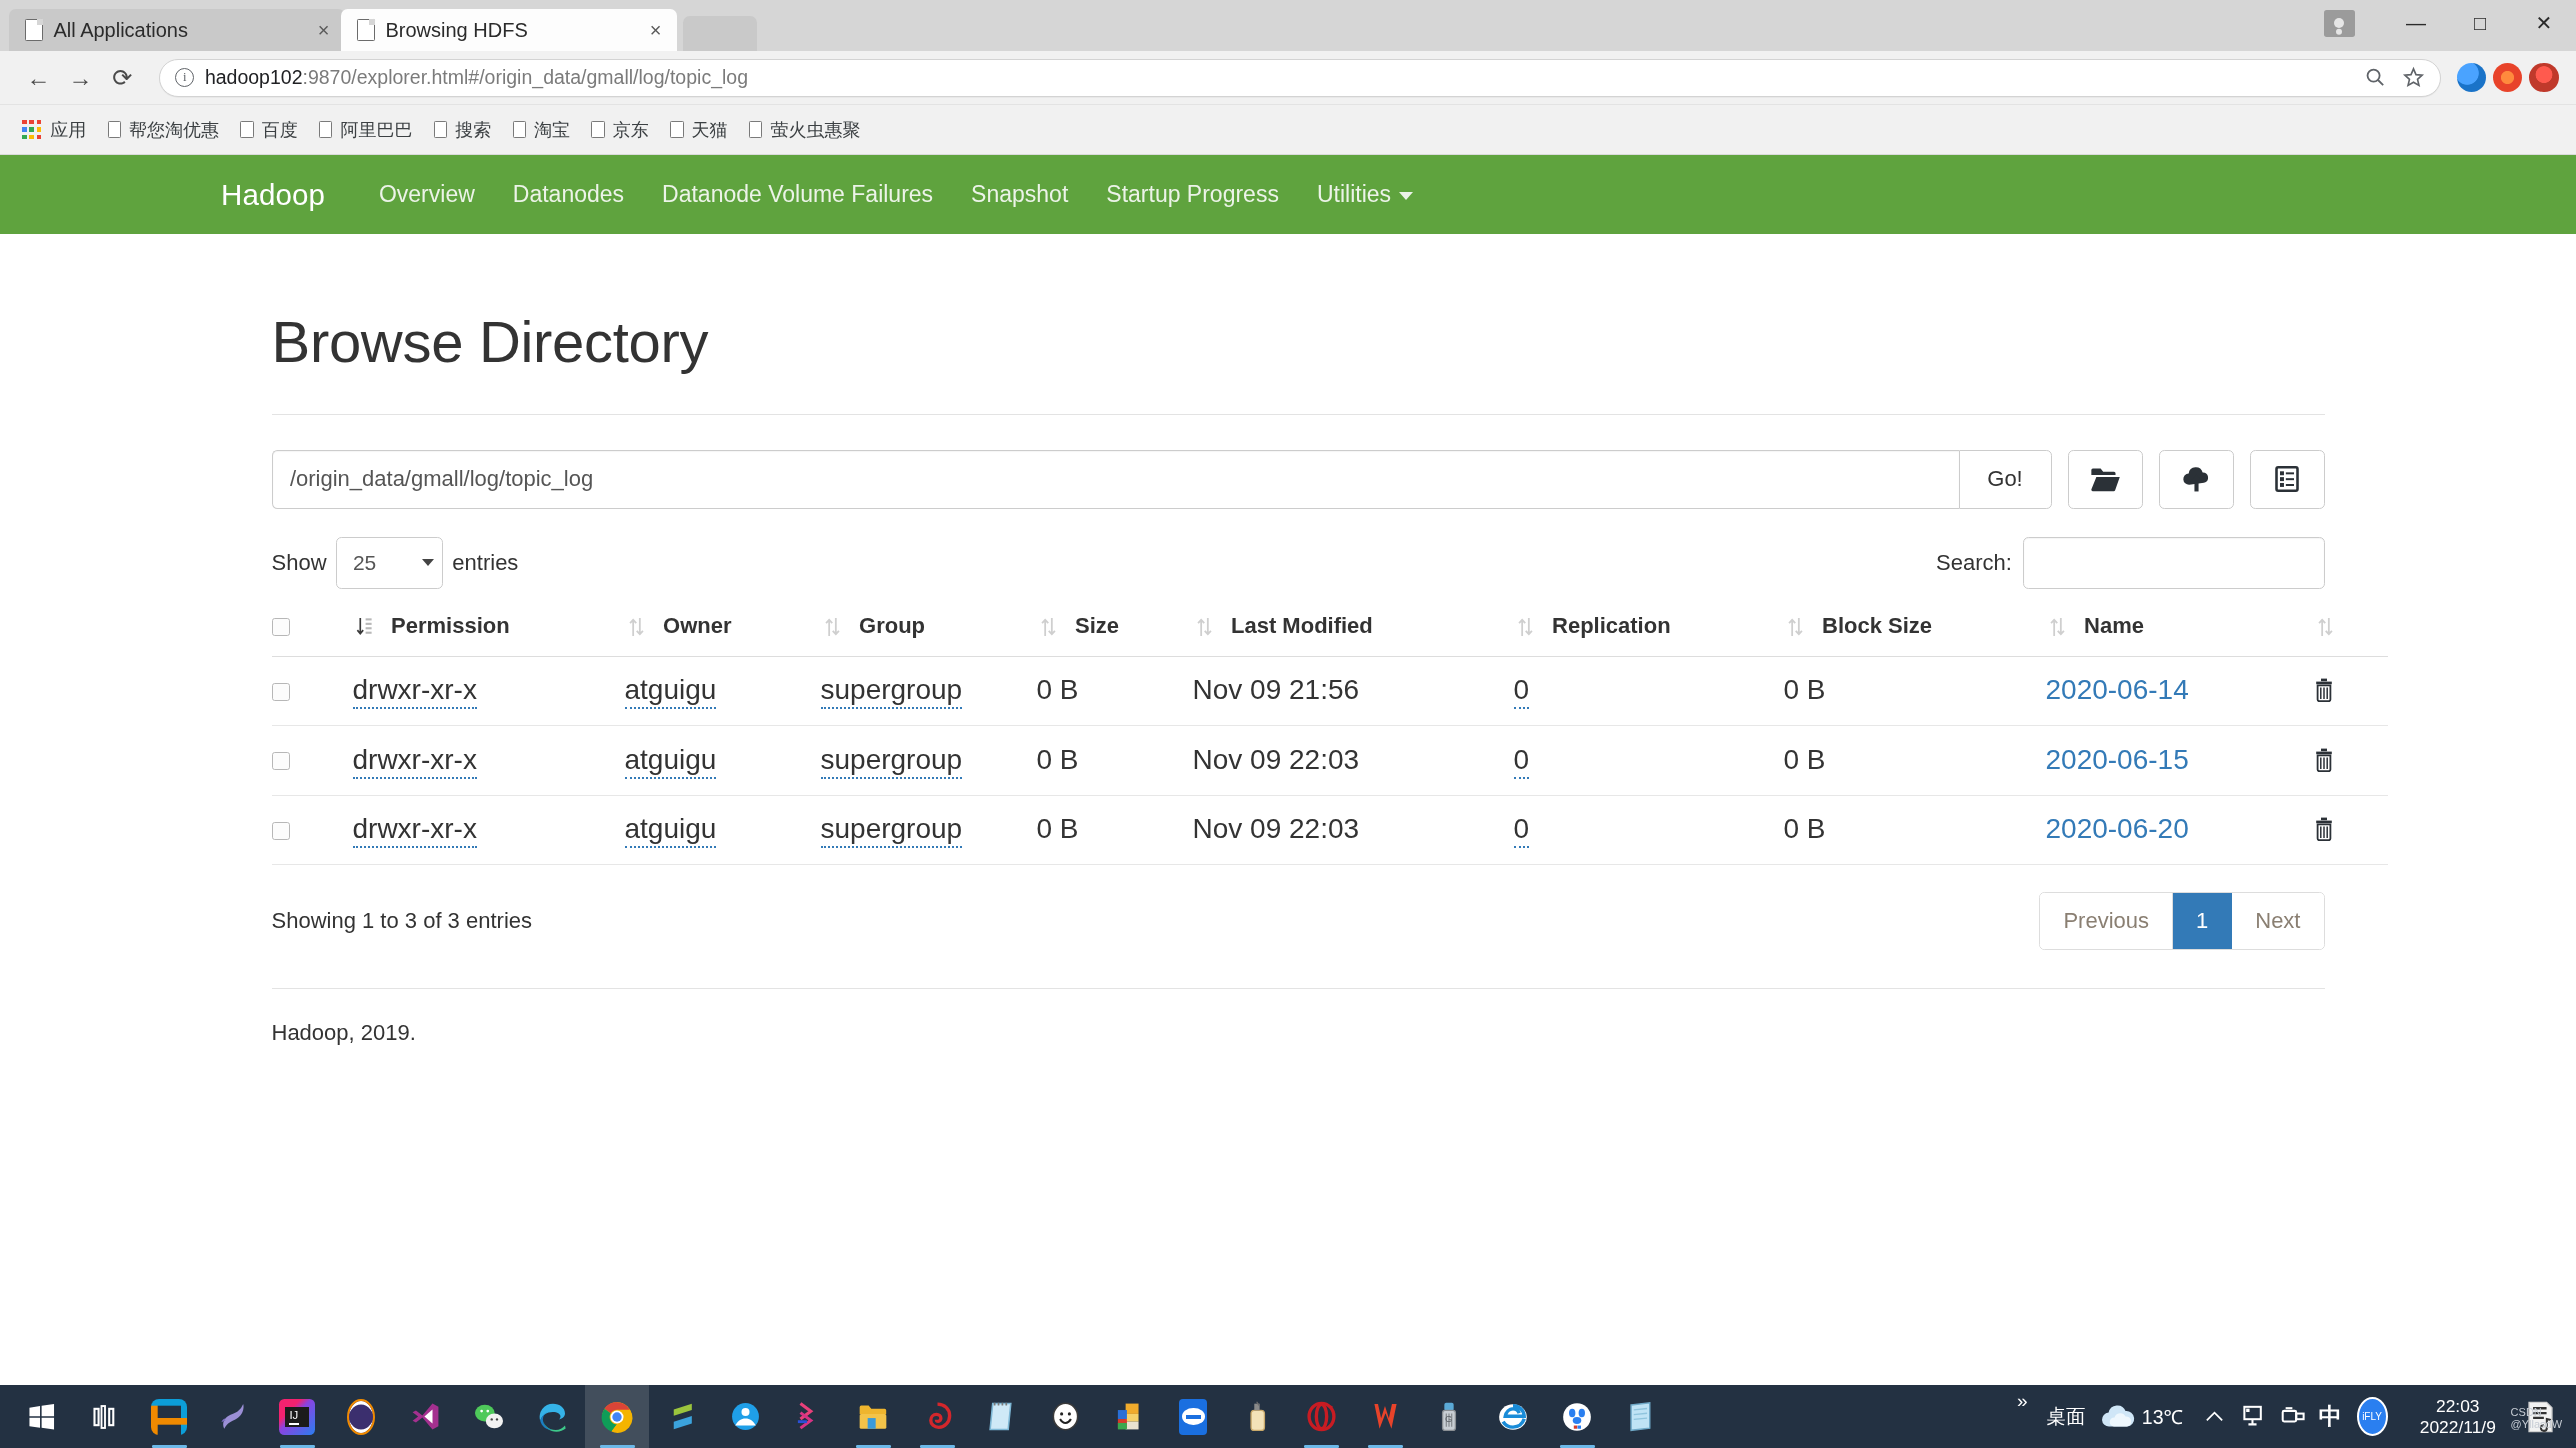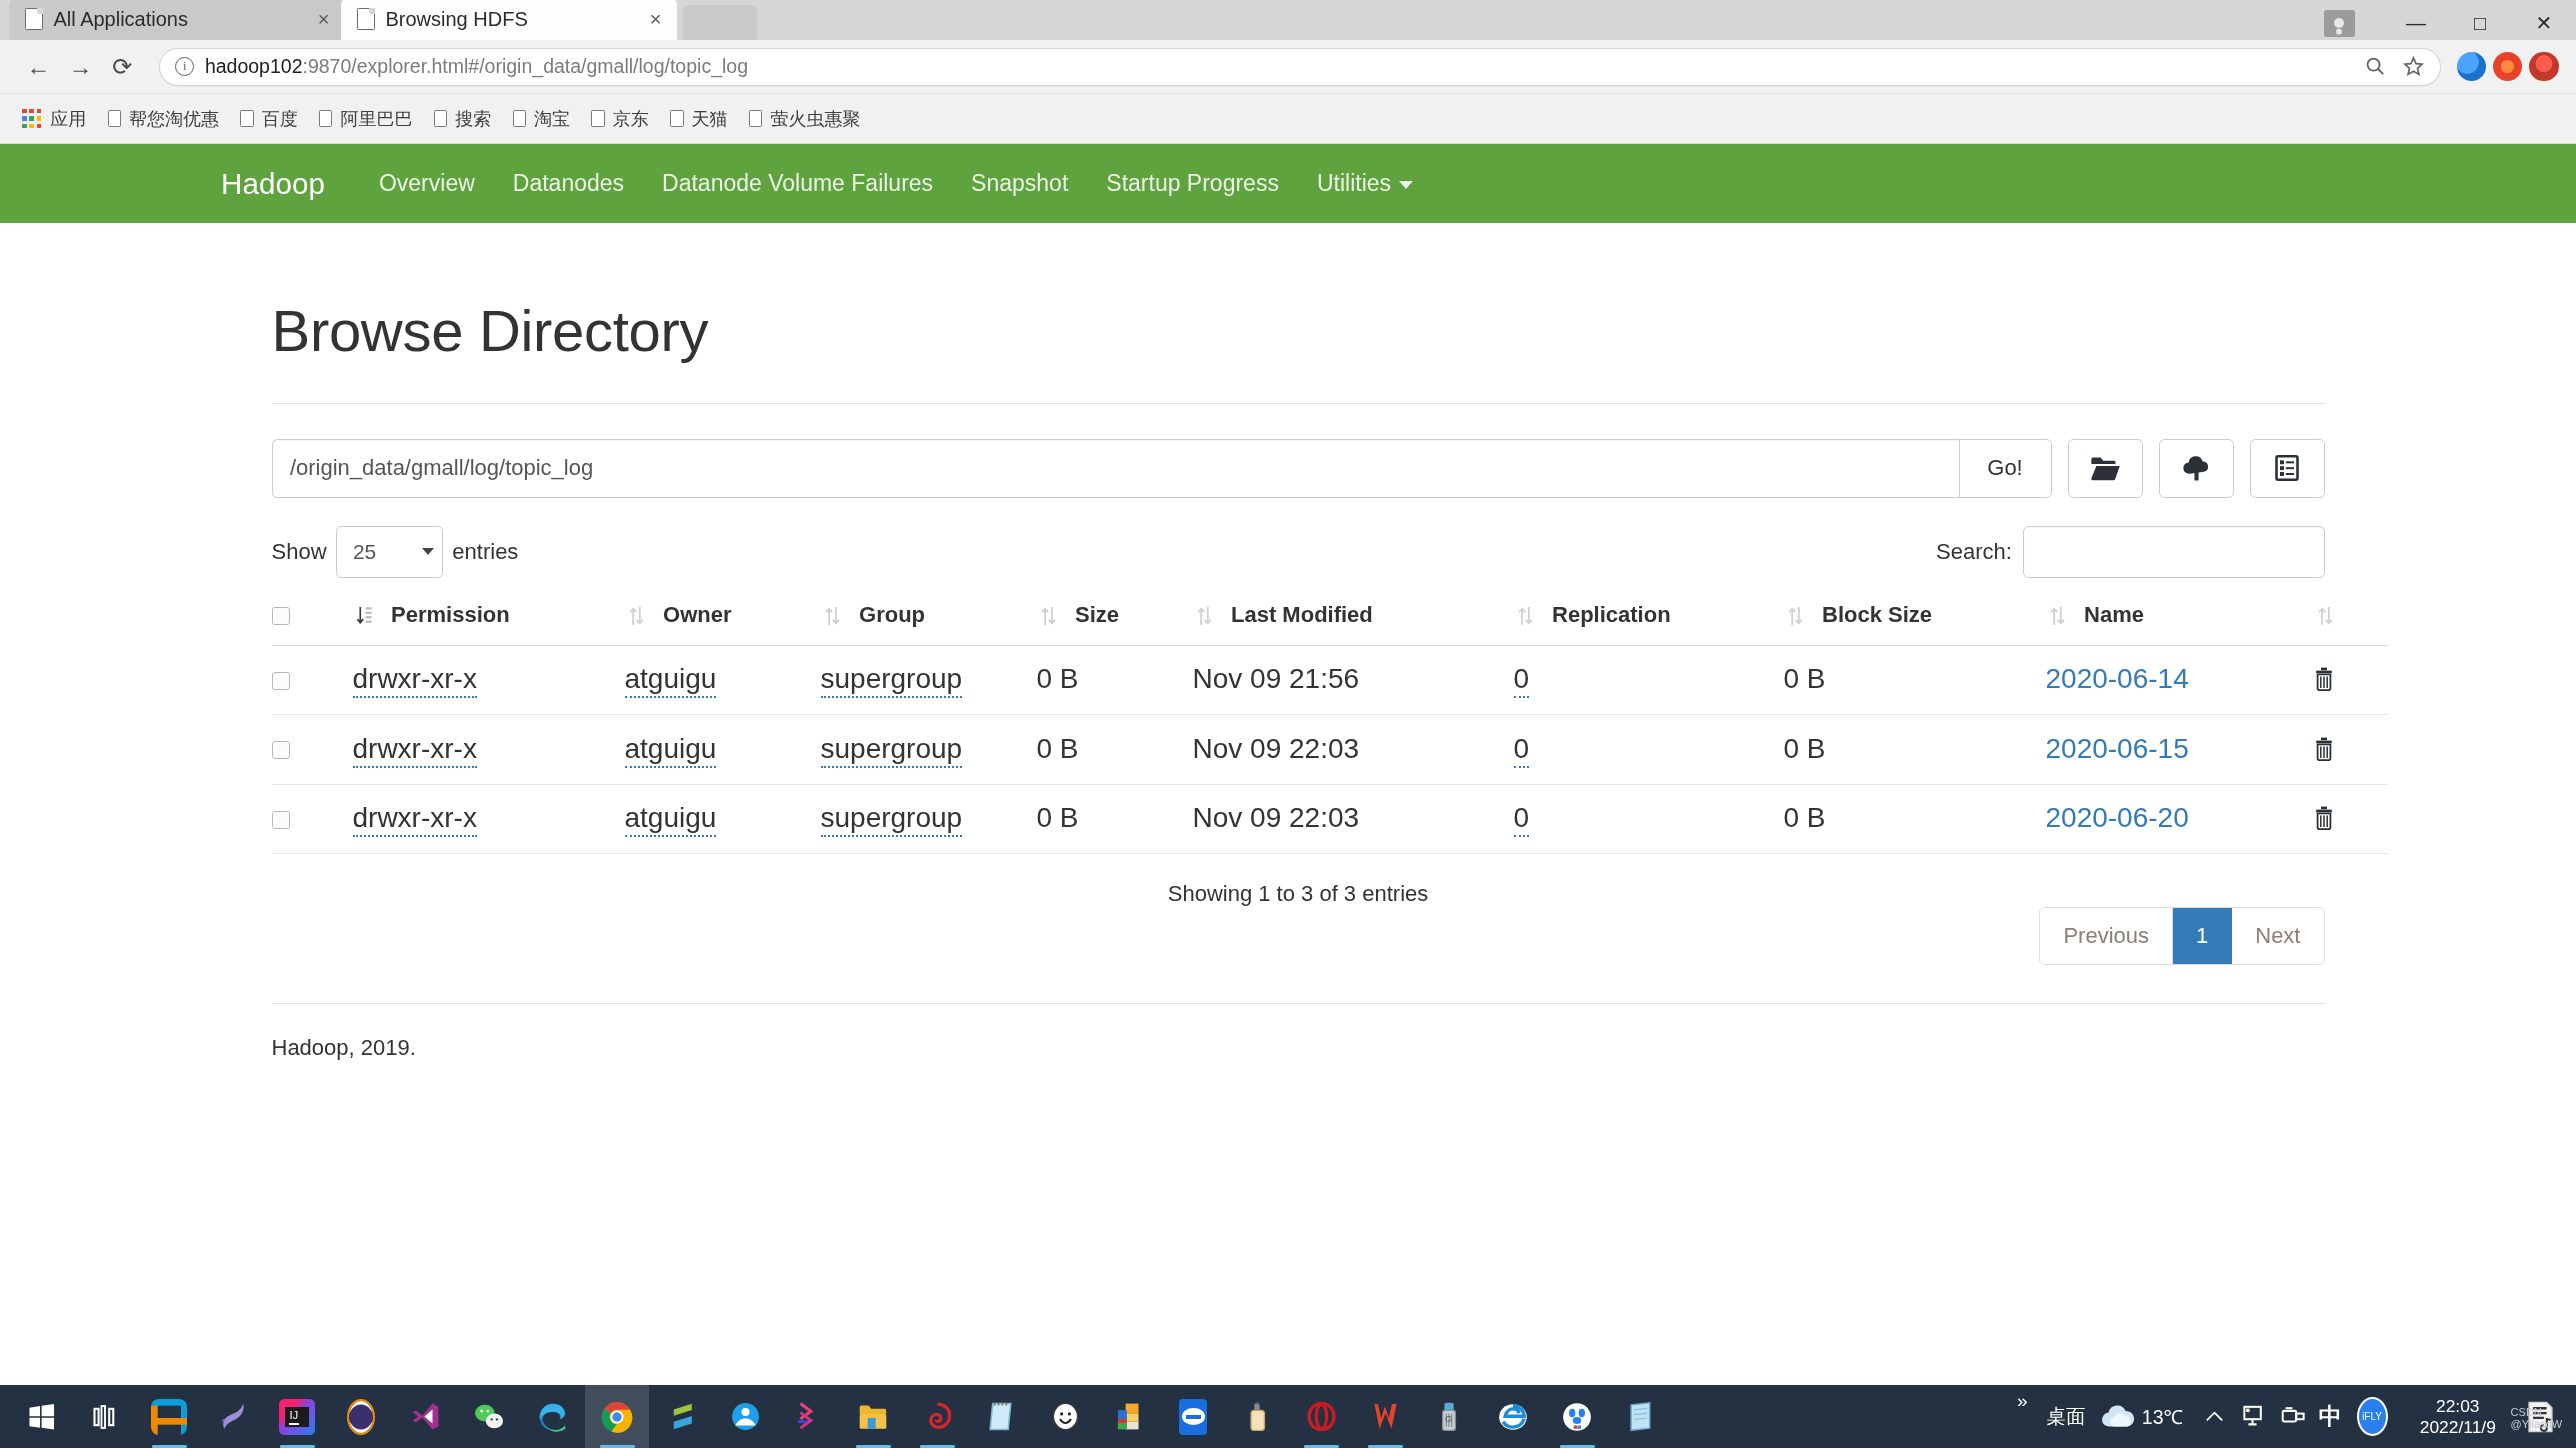--- a/index.html
+++ b/index.html
@@ -7,21 +7,21 @@
     width: 2576px; height: 1449px;
     font-family: "Liberation Sans", sans-serif;
     background: #ffffff;
     overflow: hidden;
   }
 
   
   .browser { width:100%; height: 1386px; display:flex; flex-direction:column; background:#fff; }
 
   .tabstrip {
-    height: 40px; background:#d6d6d6;
+    height: 51px; background:#d6d6d6;
     display:flex; align-items:flex-end; padding-left:9.4px; position:relative;
   }
   .tab {
     height:42px; width:336px; display:flex; align-items:center;
     padding:0 16px; position:relative; margin-right:-4px;
     border-top-left-radius:6.7px; border-top-right-radius:6.7px;
   }
   .tab.inactive { background:#c9c9c9; }
   .tab.active   { background:#fdfdfd; z-index:3; }
   .tab .page-ico {
@@ -170,21 +170,21 @@
     width:18px;height:18px;border:0.7px solid #b7b7b7;border-radius:2.7px;background:#fcfcfc;
     display:inline-block; vertical-align:middle;
   }
   .dotted{
     color:#333; border-bottom:2px dotted #337ab7; padding-bottom:2px;
     text-decoration:none;
   }
   a.namelink{ color:#337ab7; text-decoration:none; }
   .trash{ display:block; }
 
-  .foot-row{ display:flex; align-items:center; margin:27px 17px 0 17px;flex-direction:column; }
+  .foot-row{ display:flex; align-items:center; margin:27px 17px 0 17px; }
   .showing{ font-size:22px; color:#333; }
   .pager{ margin-left:auto; display:flex; border:0.7px solid #dddddd; border-radius:5.4px; overflow:hidden; }
   .pager .pg{
     font-size:22px; color:#8a7f72; padding:14.8px 23px; background:#fff; border-right:0.7px solid #ddd;
   }
   .pager .pg:last-child{ border-right:none; }
   .pager .pg.active{ background:#337ab7; color:#fff; border-right-color:#337ab7; }
   .hr2{ height:0.7px; background:#e3e3e3; margin:38px 17px 0 17px; }
   .copyright{ font-size:22px; color:#333; margin:31px 17px 0 17px; }
 

